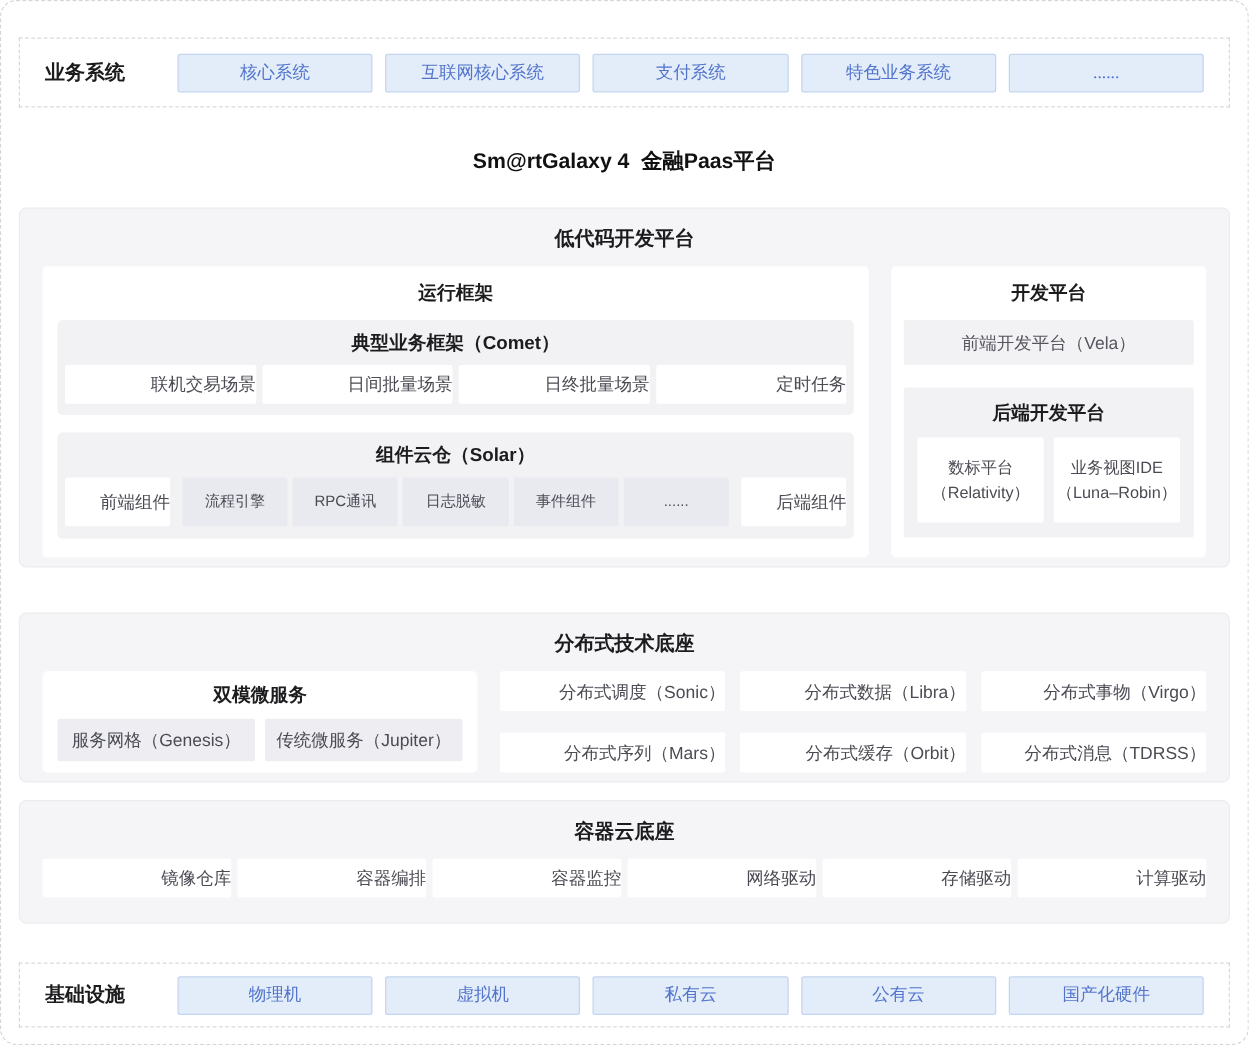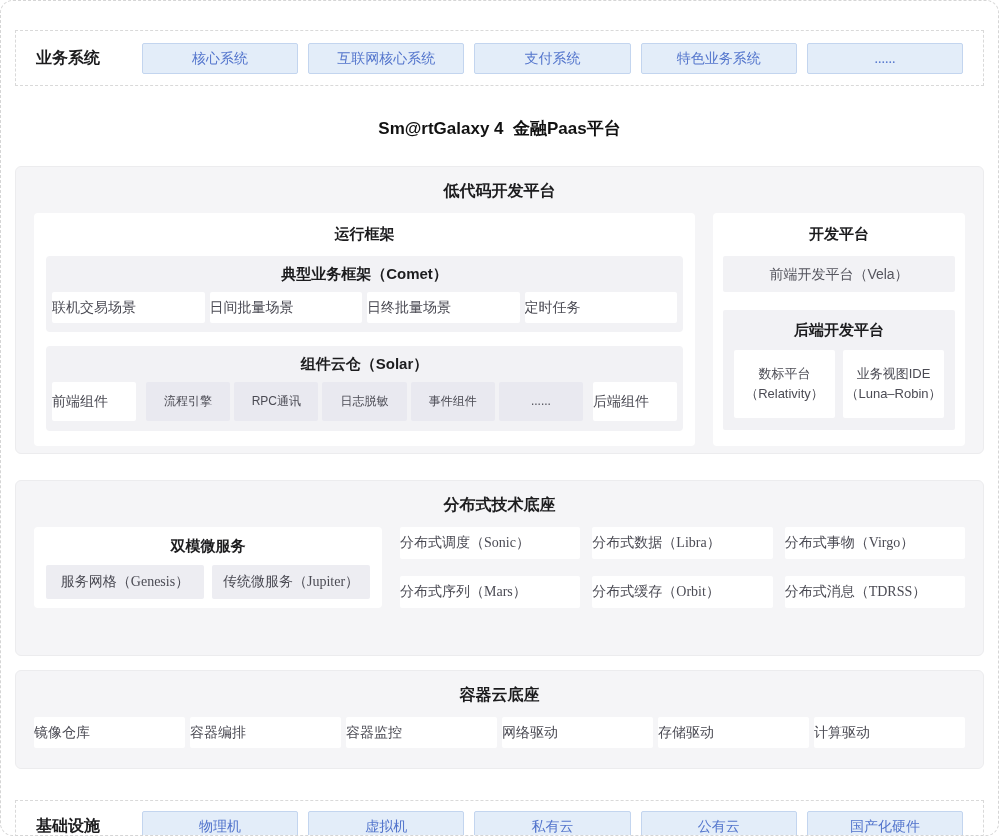--- a/index.html
+++ b/index.html
@@ -40,21 +40,21 @@
   .section-title{text-align:center; font-weight:bold; font-size:16px; color:var(--heading); padding:14px 0 11px;}
   .lowcode{height:288px;}
   .lowcode-body{display:flex; gap:18px;}
   .panel{background:#fff; border-radius:4px;}
   .panel-title{text-align:center; font-weight:bold; font-size:15px; color:var(--heading); padding:12px 0;}
   .runtime{flex:1; padding:0 12px 12px; height:233px;}
   .subpanel{background:var(--subpanel-bg); border-radius:4px; padding:0 6px 9px;}
   .subpanel-title{text-align:center; font-weight:bold; font-size:15px; color:var(--heading); padding:9px 0 8px;}
   .item-row{display:flex; gap:5px;}
   .white-item{
-    background:#fff; border-radius:2px; text-align:left; font-size:14px;
+    background:#fff; border-radius:2px; text-align:right; font-size:14px;
     color:var(--itemtxt); height:31px; line-height:31px; flex:1;
     overflow:hidden; white-space:nowrap;
   }
   .solar{margin-top:14px; padding:0 6px 10px;}
   .solar-items{display:flex; gap:10px;}
   .solar-edge{flex:0 0 84px; height:39px; line-height:39px;}
   .solar-mid{display:flex; gap:4px; flex:1;}
   .solar-mid .lav-item{
     background:var(--lav-bg); flex:1; height:39px; line-height:39px;
     text-align:center; font-size:12px; color:var(--itemtxt); border-radius:2px;
@@ -65,21 +65,21 @@
     color:#55555e; font-size:14px; border-radius:2px;
   }
   .backend{background:var(--subpanel-bg); margin-top:18px; border-radius:2px; padding:0 11px 12px;}
   .backend .subpanel-title{padding:11px 0 10px;}
   .backend-cards{display:flex; gap:8px;}
   .card{
     background:#fff; flex:1; height:68px; display:flex; flex-direction:column;
     justify-content:center; text-align:center; font-size:13px; color:var(--itemtxt);
     line-height:1.55; border-radius:2px;
   }
-  .distributed{margin-top:26px; height:176px;font-family:Liberation Serif, serif;}
+  .distributed{margin-top:36px; height:136px;}
   .dist-body{display:flex; gap:18px;}
   .dual{width:348px; padding:0 12px 12px; height:81px;}
   .dual .panel-title{padding:10px 0 9px;}
   .dual-items{display:flex; gap:8px;}
   .gray-item{
     background:var(--grayitem-bg); flex:1; height:34px; line-height:34px;
     text-align:center; font-size:14px; color:var(--itemtxt); border-radius:2px;
     white-space:nowrap; overflow:hidden;
   }
   .dist-grid{flex:1; display:grid; grid-template-columns:repeat(3,1fr); gap:16px 12px;}

